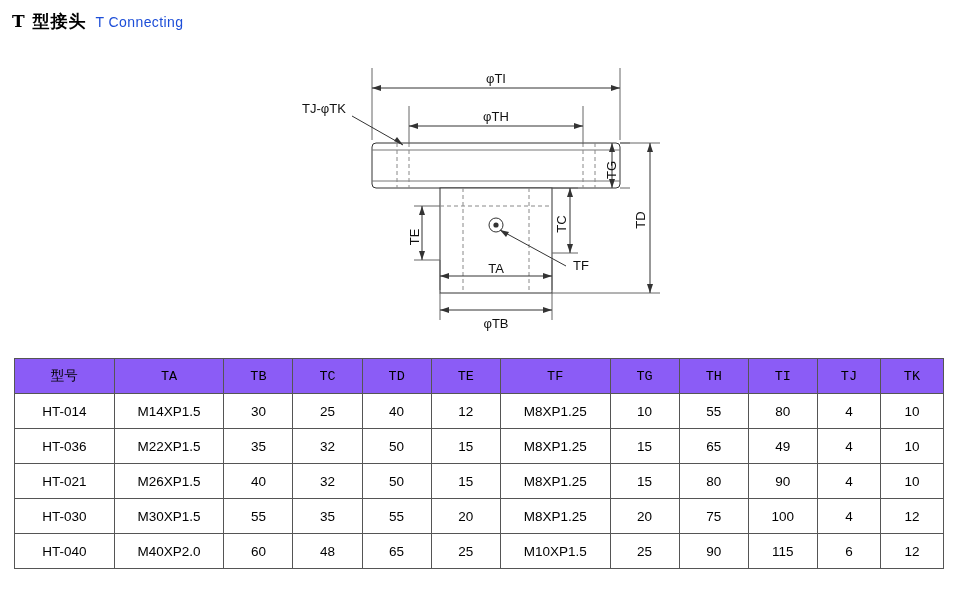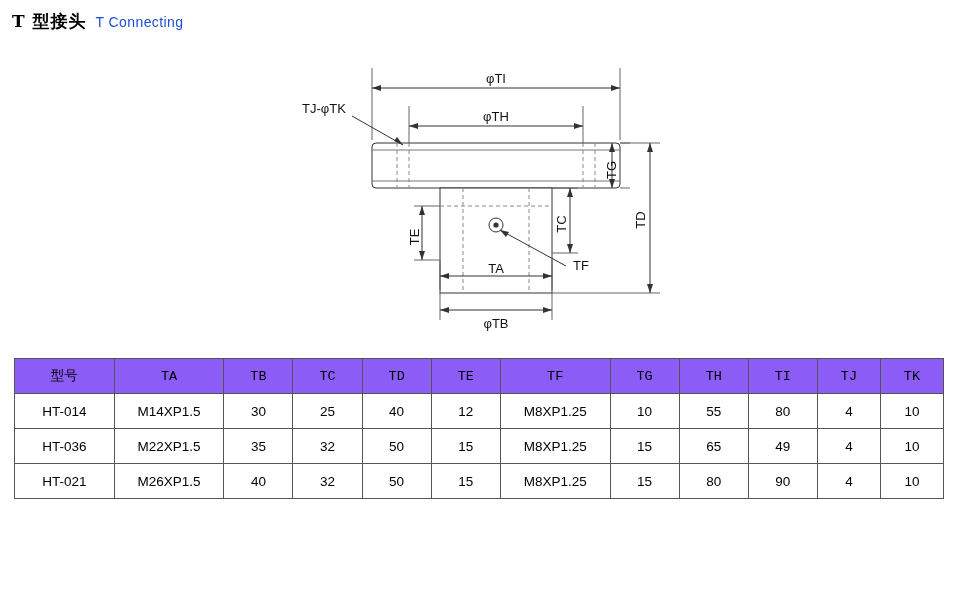--- a/index.html
+++ b/index.html
@@ -273,16 +273,44 @@
         <td>32</td>
         <td>50</td>
         <td>15</td>
         <td>M8XP1.25</td>
         <td>15</td>
         <td>80</td>
         <td>90</td>
         <td>4</td>
         <td>10</td>
       </tr>
+      <tr>
+        <td>HT-030</td>
+        <td>M30XP1.5</td>
+        <td>55</td>
+        <td>35</td>
+        <td>55</td>
+        <td>20</td>
+        <td>M8XP1.25</td>
+        <td>20</td>
+        <td>75</td>
+        <td>100</td>
+        <td>4</td>
+        <td>12</td>
+      </tr>
+      <tr>
+        <td>HT-040</td>
+        <td>M40XP2.0</td>
+        <td>60</td>
+        <td>48</td>
+        <td>65</td>
+        <td>25</td>
+        <td>M10XP1.5</td>
+        <td>25</td>
+        <td>90</td>
+        <td>115</td>
+        <td>6</td>
+        <td>12</td>
+      </tr>
     </tbody>
   </table>
 
 </div>
 
 </body></html>

